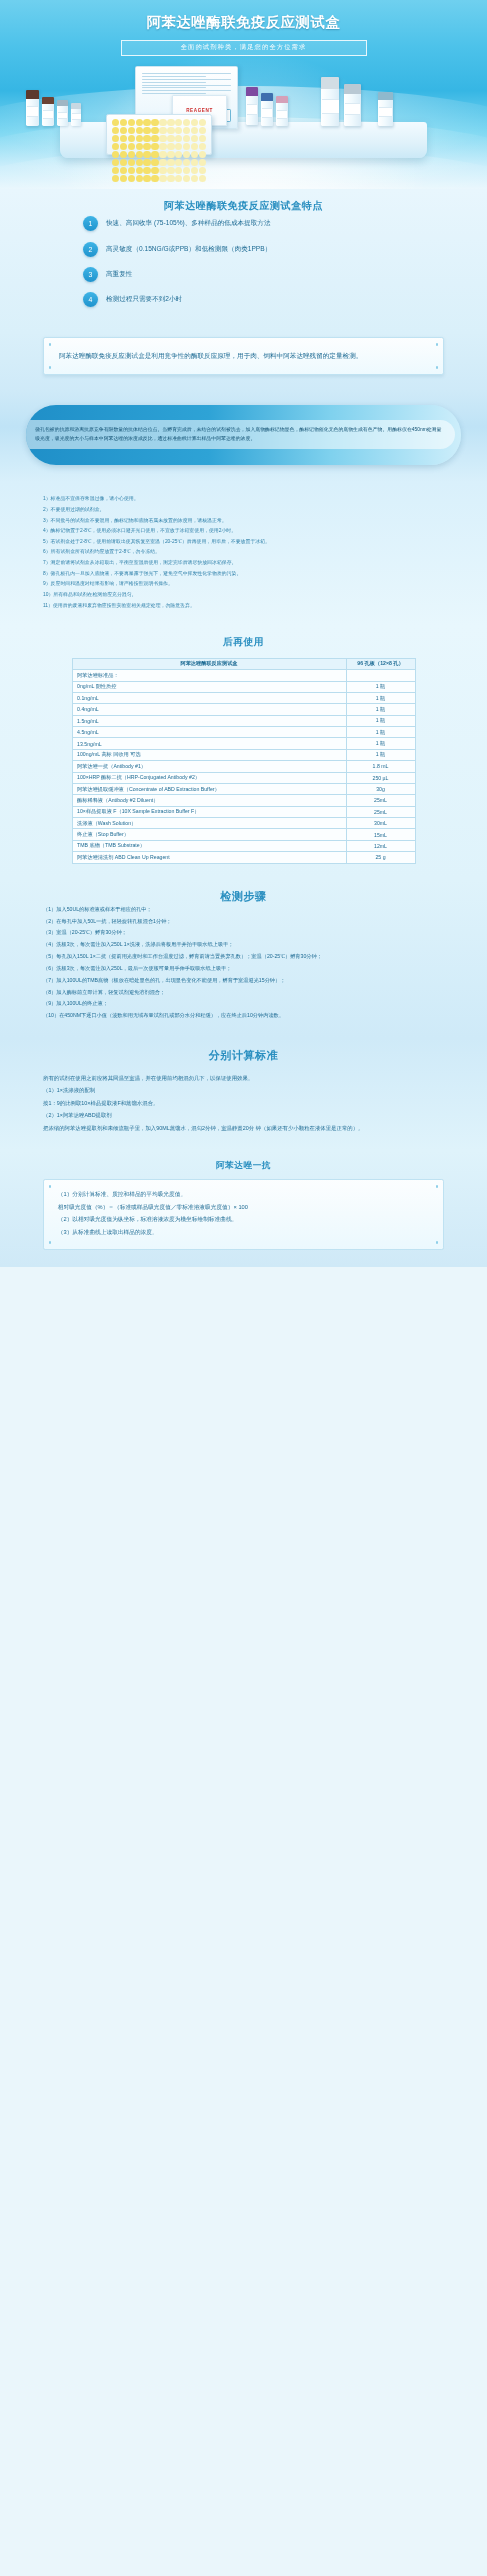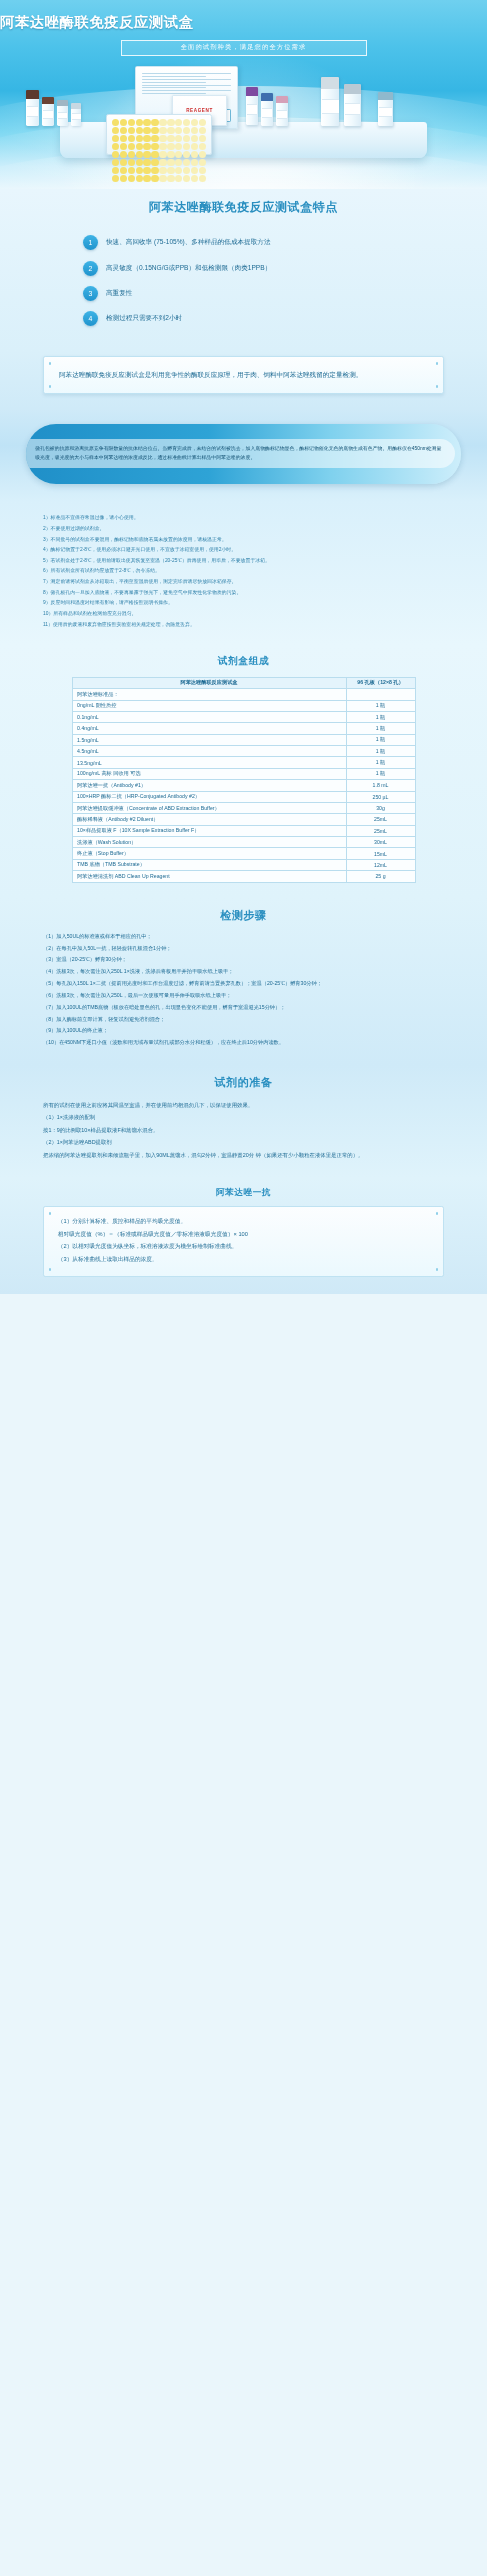--- a/index.html
+++ b/index.html
@@ -24,21 +24,21 @@
   .hero .wave {
     position:absolute; left:-10%; width:120%; height:92px;
     background: radial-gradient(ellipse at 50% 0%, rgba(255,255,255,0.55) 0%, rgba(255,255,255,0) 70%);
     border-radius: 50%;
   }
   .hero .w1 { top:86px; }
   .hero .w2 { top:117px; opacity:.8; }
   .hero .w3 { top:146px; opacity:.9; }
   .hero-title {
     position:relative; z-index:4;
-    text-align:left; color:#fff;
+    text-align:center; color:#fff;
     font-size: 14.3px; font-weight:bold;
     padding-top: 12.6px;
     letter-spacing: 0.6px;
     text-shadow: 0 0.6px 1.7px rgba(0,60,100,.35);
   }
   .hero-sub {
     position:relative; z-index:4;
     margin: 8px auto 0;
     width: 246px;
     border: 0.6px solid rgba(255,255,255,.85);
@@ -108,21 +108,21 @@
 
   
   .sec { position:relative; padding: 0 0 0 0; }
   .sec-title {
     text-align:center; color:#2a8fc0; font-weight:bold;
     letter-spacing: 0.6px;
   }
 
   
   .features { background: linear-gradient(180deg,#e8f6fd, #daf0fa); padding: 10.3px 0 15px; }
-  .features .sec-title { font-size:12px; margin-bottom:19px; }
+  .features .sec-title { font-size:10px; margin-bottom:3px; }
   .feat-list { width: 321px; margin: 0 auto; }
   .feat-row { display:flex; align-items:center; margin-bottom: 10.3px; }
   .feat-num {
     width: 15px; height:15px; border-radius:50%;
     background: linear-gradient(180deg,#3fb4e6,#1f93cd);
     color:#fff; font-size:6.9px; display:flex; align-items:center; justify-content:center;
     margin-right: 8px; flex:0 0 15px;
     box-shadow: 0 1.1px 2.3px rgba(20,90,130,.25);
   }
   .feat-text { font-size: 6.6px; color:#1d6a93; }
@@ -185,21 +185,21 @@
     font-size: 5.2px; color:#1d6a93; background:#fbfeff;
   }
   table.kit-tbl td {
     border: 0.6px solid #b9ddee; padding: 1.7px 4.6px;
   }
   table.kit-tbl td.c2 { width: 69px; text-align:center; }
   table.kit-tbl tr.head td { background:#e4f4fc; text-align:center; font-weight:bold; }
 
   
   .steps { background: linear-gradient(180deg,#dff3fb, #cfeaf8); padding: 10.3px 0 16px; }
-  .steps .sec-title { font-size:11px; margin-bottom:8px; }
+  .steps .sec-title { font-size:11px; margin-bottom:0; }
   .steps .body { width: 401px; margin:0 auto; font-size:5.2px; line-height:1.95; color:#1d6a93; }
   .steps .body p { margin:0 0 1.7px; }
 
   
   .prep { background: linear-gradient(180deg,#cfeaf8, #dff3fb); padding: 10.3px 0 16px; }
   .prep .sec-title { font-size:11px; margin-bottom:9.2px; }
   .prep .body { width: 401px; margin:0 auto; font-size:5.4px; line-height:2.0; color:#1d6a93; }
   .prep .body p { margin:0 0 1.7px; }
 
   
@@ -454,21 +454,21 @@
       <p>6）所有试剂盒所有试剂均应放置于2-8℃，勿令冻结。</p>
       <p>7）测定前请将试剂盒从冰箱取出，平衡至室温后使用，测定完毕后请尽快放回冰箱保存。</p>
       <p>8）微孔板孔内一旦加入底物液，不要再暴露于强光下，避免空气中挥发性化学物质的污染。</p>
       <p>9）反应时间和温度对结果有影响，请严格按照说明书操作。</p>
       <p>10）所有样品和试剂在检测前应充分混匀。</p>
       <p>11）使用后的废液和废弃物应按照实验室相关规定处理，勿随意丢弃。</p>
     </div>
   </div>
 
   <div class="kit">
-    <div class="sec-title">试剂盒组成</div>
+    <div class="sec-title">后再使用</div>
     <table class="kit-tbl">
       <tbody>
         <tr class="head">
           <td>阿苯达唑酶联反应测试盒</td>
           <td class="c2">96 孔板（12×8 孔）</td>
         </tr>
         <tr>
             <td>阿苯达唑标准品：</td>
             <td class="c2"></td>
           </tr>
@@ -550,21 +550,21 @@
       <p>（5）每孔加入150L 1×二抗（提前用光度时和工作台温度过滤，孵育前请当置换弃孔数）；室温（20-25℃）孵育30分钟；</p>
       <p>（6）洗板3次，每次需注加入250L，最后一次使板可量用手伸手取吸水纸上吸干；</p>
       <p>（7）加入100UL的TMB底物（板放在暗处显色的孔，出现显色变化不能使用，孵育于室温避光15分钟）；</p>
       <p>（8）加入酶标前立即计算，轻复试剂避免溶剂混合；</p>
       <p>（9）加入100UL的终止液；</p>
       <p>（10）在450NM下逐口小值（波数和用无域布量试剂孔或部分水分和程缓），应在终止后10分钟内读数。</p>
     </div>
   </div>
 
   <div class="prep">
-    <div class="sec-title">试剂的准备</div>
+    <div class="sec-title">分别计算标准</div>
     <div class="body">
       <p>所有的试剂在使用之前应将其回温至室温，并在使用前均相混勿几下，以保证使用效果。</p>
       <p>（1）1×洗涤液的配制</p>
       <p>按1：9的比例取10×样品提取液F和蒸馏水混合。</p>
       <p>（2）1×阿苯达唑ABD提取剂</p>
       <p>把浓缩的阿苯达唑提取剂和未倾流瓶子里，加入90ML蒸馏水，混勾2分钟，室温静置20分 钟（如果还有少小颗粒在液体里是正常的）。</p>
     </div>
   </div>
 
   <div class="results">

